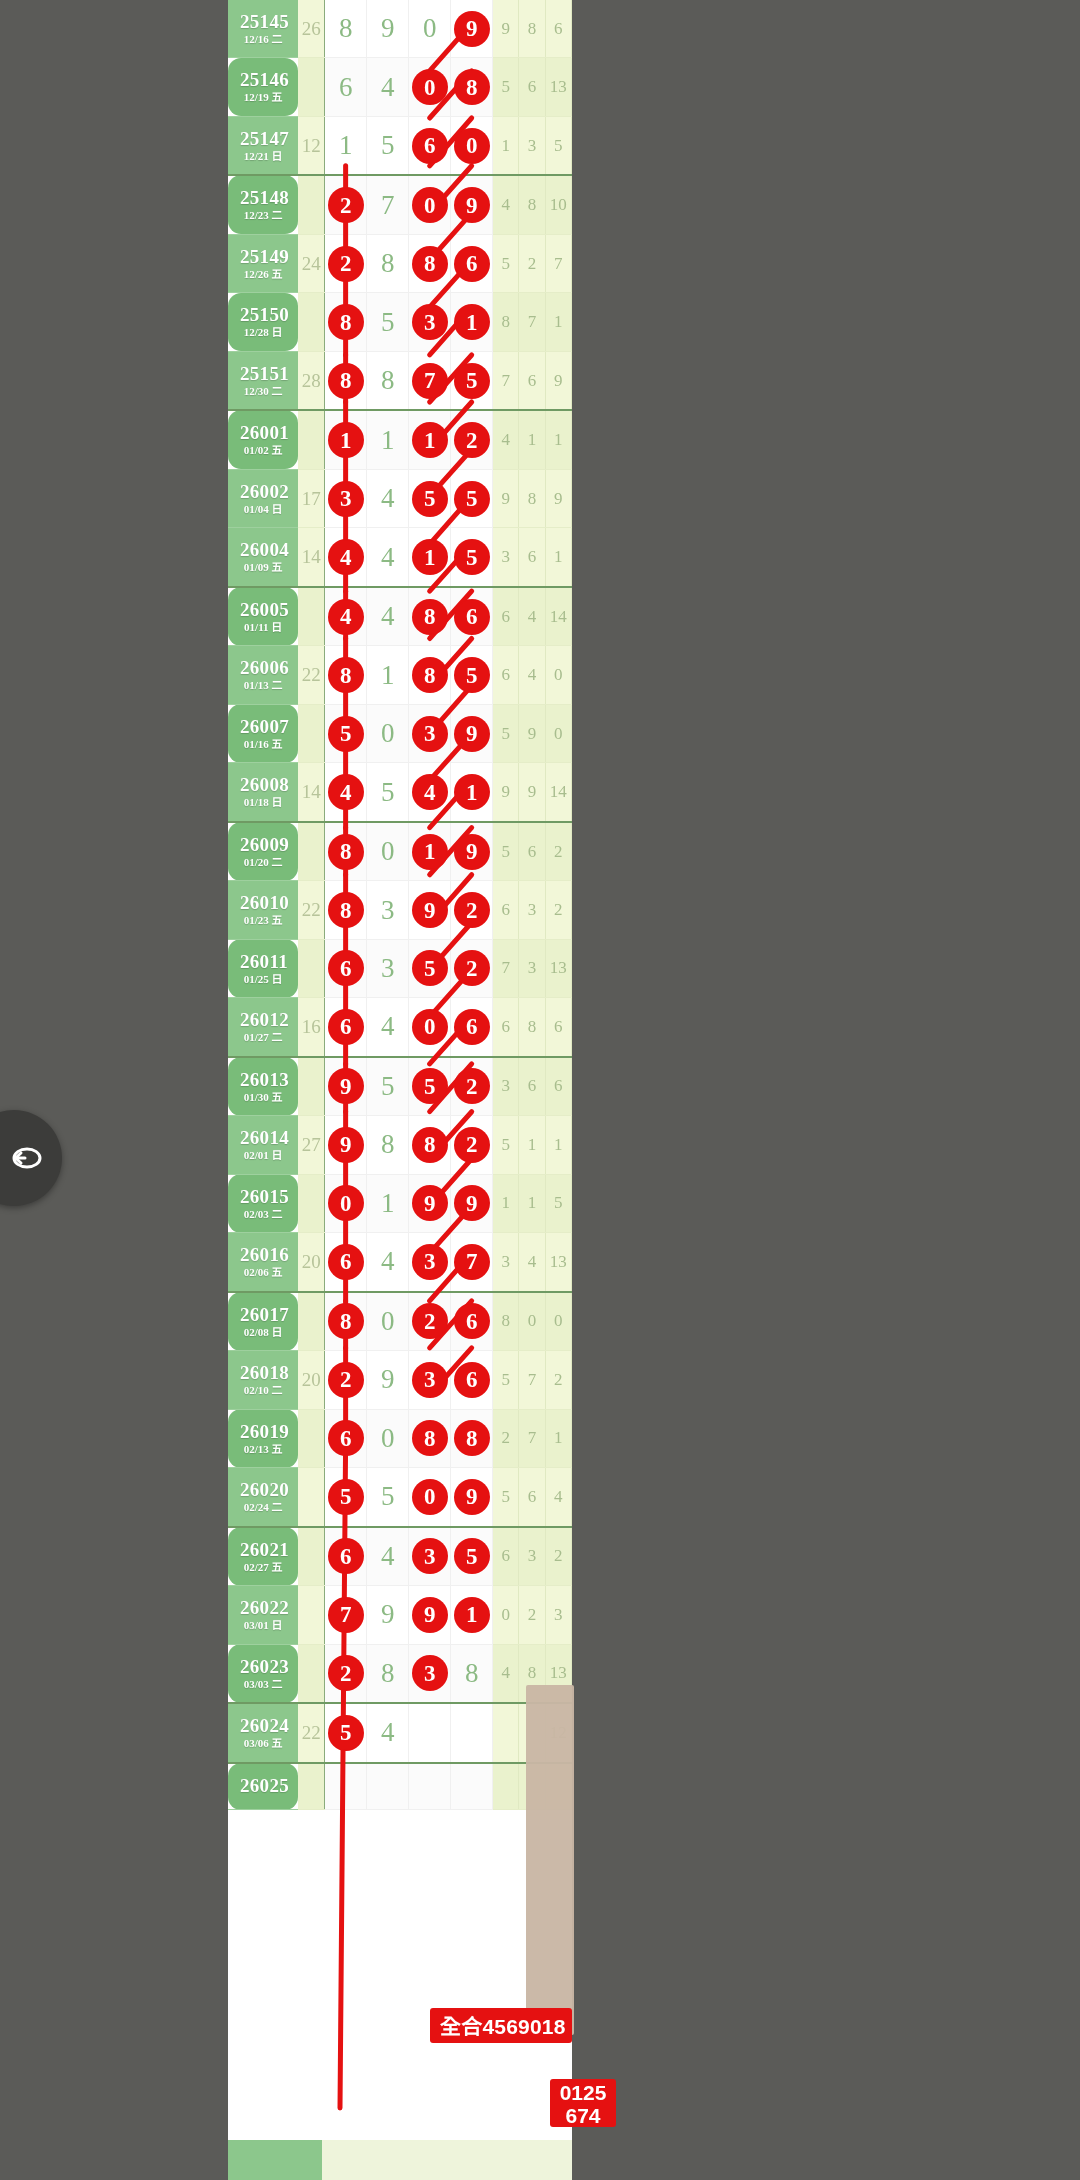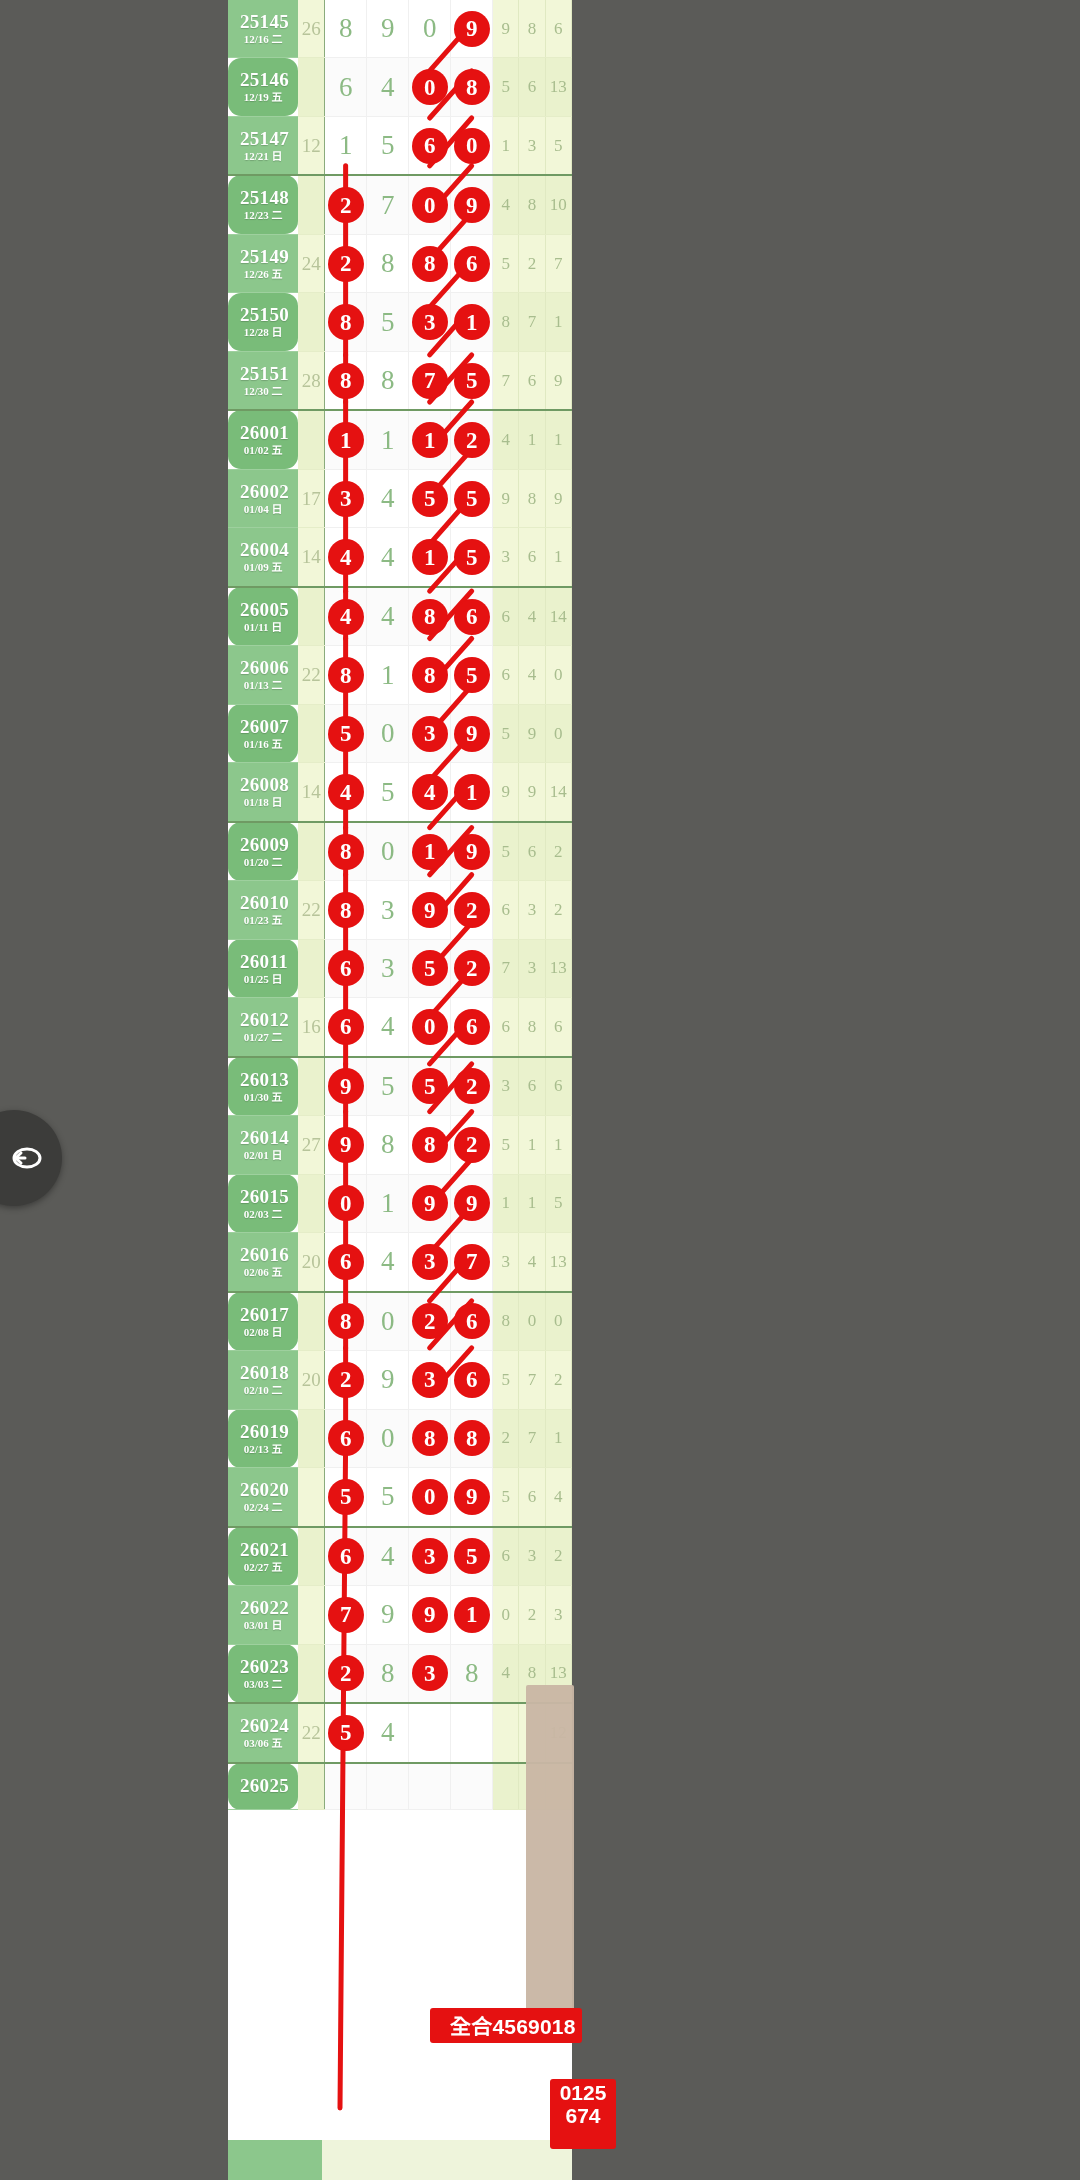--- a/index.html
+++ b/index.html
@@ -131,35 +131,35 @@
     z-index:20;border-radius:2px;
     opacity:.96;
   }
 
   
   #total-badge{
     position:absolute;
     left:430px;top:2008px;
     background:#e51111;color:#fff;
     font-size:21px;font-weight:bold;
-    padding:2px 6px 3px 20px;
+    padding:2px 6px 3px 10px;
     border-radius:3px;
     z-index:40;white-space:nowrap;
     font-family:"Liberation Sans","DejaVu Sans",sans-serif;
     letter-spacing:.2px;
   }
 
   
   #predict-badge{
     position:absolute;left:322px;top:2079px;
     width:62px;
     background:#e51111;color:#fff;
     font-size:21px;font-weight:bold;
     text-align:center;line-height:1.08;
-    padding:3px 2px 22px 2px;border-radius:3px;
+    padding:3px 2px 0 2px;border-radius:3px;
     z-index:40;
     font-family:"Liberation Sans","DejaVu Sans",sans-serif;
   }
 
   
   #tail-strip{
     position:absolute;left:0;top:2140px;width:344px;height:40px;
     background:#8cc78c;z-index:5;
   }
   #tail-strip .white{position:absolute;left:94px;top:0;width:250px;height:40px;background:#eef4db;}

